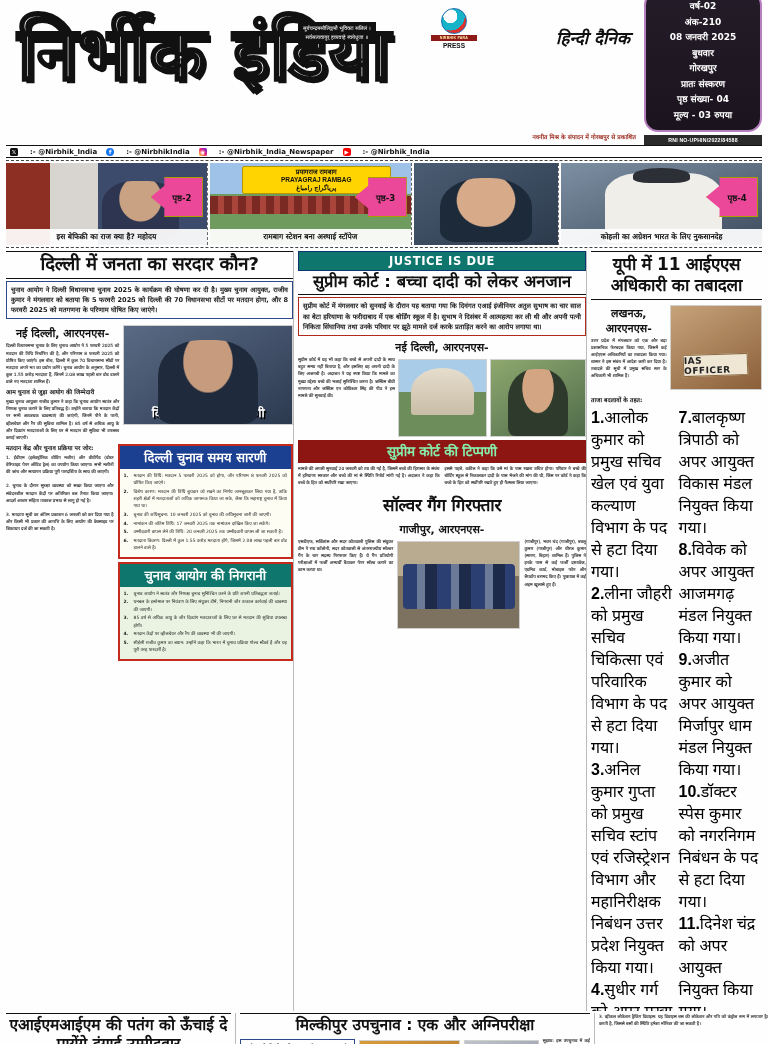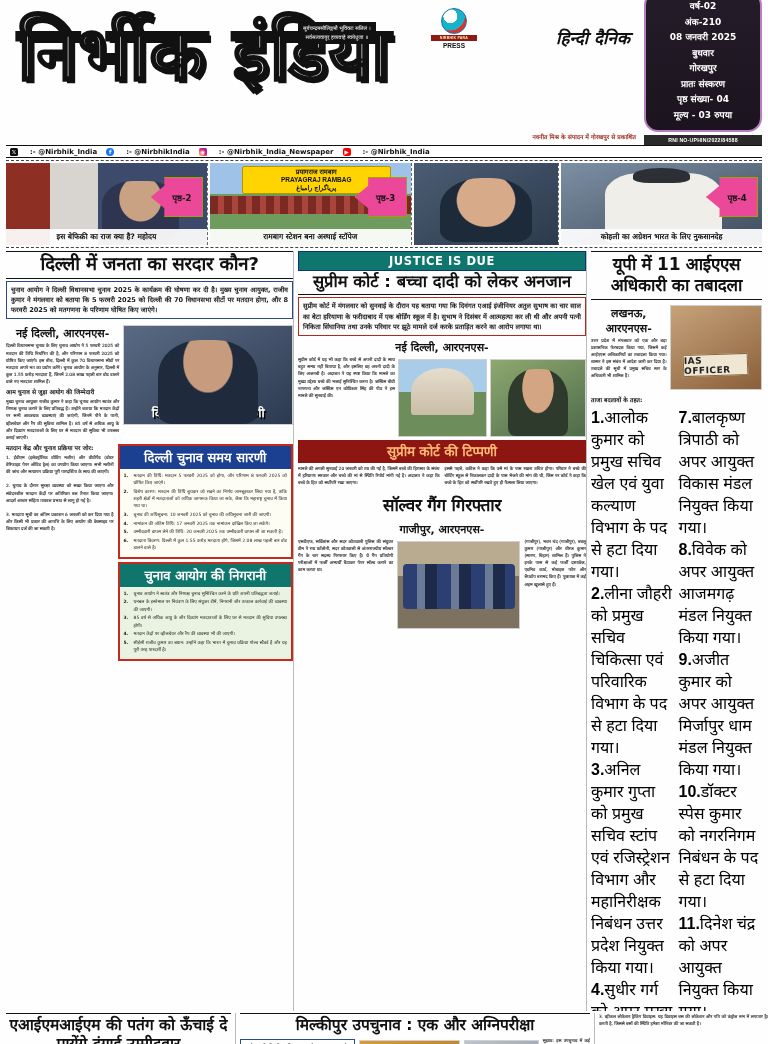--- a/index.html
+++ b/index.html
@@ -262,21 +262,21 @@
     border-radius: 46% 46% 10% 10%;
   }
   .cap-overlay {
     position: absolute; left: 0; right: 0; bottom: 0;
     font-family: "DejaVu Sans", sans-serif;
     font-size: 12px; font-weight: bold; color: #fff;
     text-align: center; padding: 2px 2px 3px;
     text-shadow: 1.5px 1.5px 0 #000;
   }
   .cap-bar-red {
-    background: #8d1512; color: #fdba74;
+    background: #8d1512; color: #86efac;
     font-family: "DejaVu Sans", sans-serif;
     font-size: 13.5px; font-weight: bold; text-align: center;
     padding: 2px 0 3px; letter-spacing: -.2px;
   }
 
   
   .boxed { margin: 3px 0; border: 2px solid #c62a1c; }
   .boxed .bhead {
     background: #1b3f91; color: #fff; text-align: center;
     font-family: "DejaVu Sans", sans-serif;

